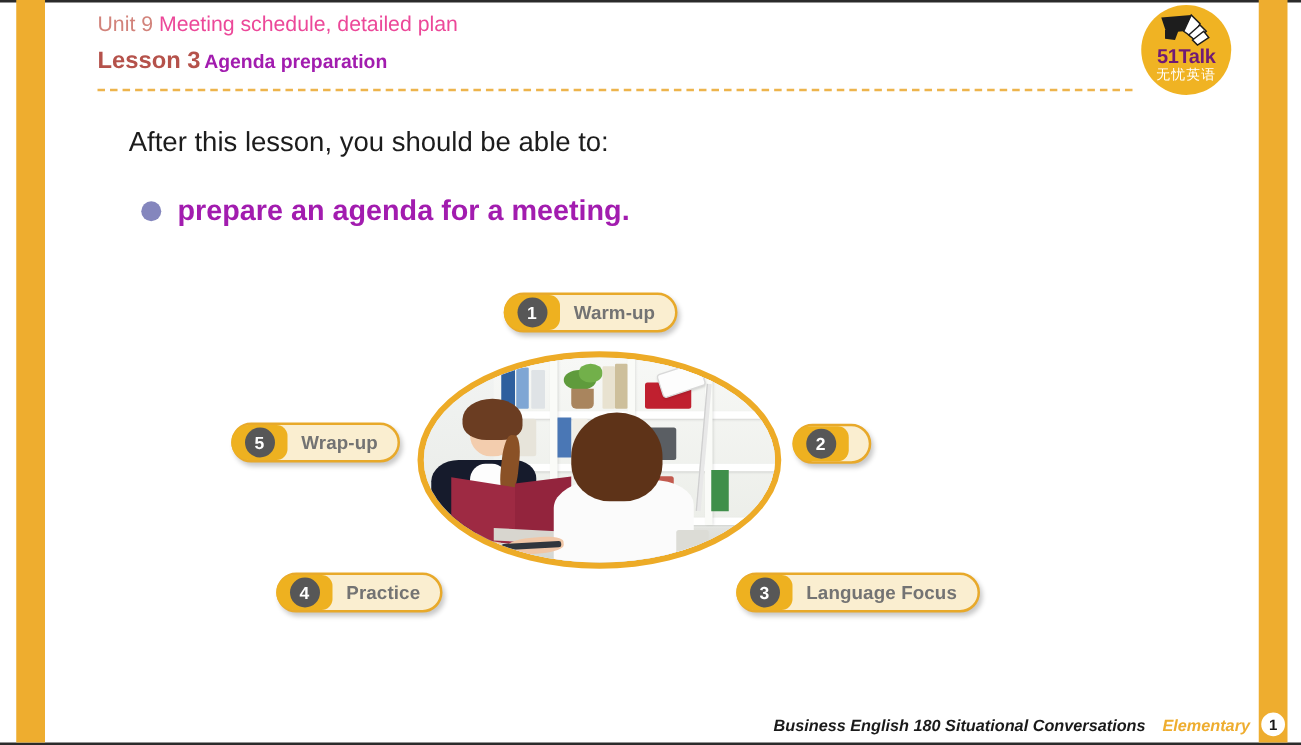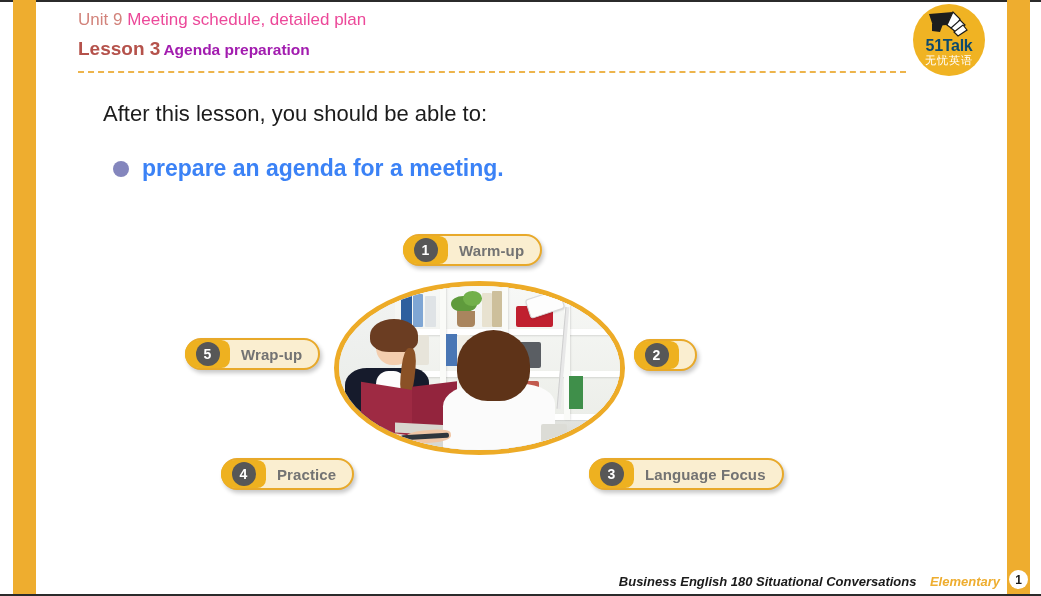--- a/index.html
+++ b/index.html
@@ -95,21 +95,21 @@
     left:14px; top:7px;
     width:42px; height:28px;
   }
   .logo .brand{
     position:absolute;
     left:0; right:0;
     top:33px;
     text-align:center;
     font-size:16px;
     font-weight:bold;
-    color:#0c4a6e;
+    color:#701a75;
     letter-spacing:-0.3px;
     line-height:17px;
   }
   .logo .brand-cn{
     position:absolute;
     left:0; right:0;
     top:50px;
     text-align:center;
     font-size:11px;
     color:#ffffff;
@@ -136,21 +136,21 @@
   }
   .objective-bullet{
     width:16px;height:16px;border-radius:50%;
     background:#8486bd;
     flex:0 0 auto;
     margin-right:13px;
   }
   .objective-text{
     font-size:23px;
     font-weight:bold;
-    color:#3b82f6;
+    color:#a21caf;
   }
 
   
   .photo-oval{
     position:absolute;
     left:334px;
     top:281px;
     width:291px;
     height:174px;
     border-radius:50%;

